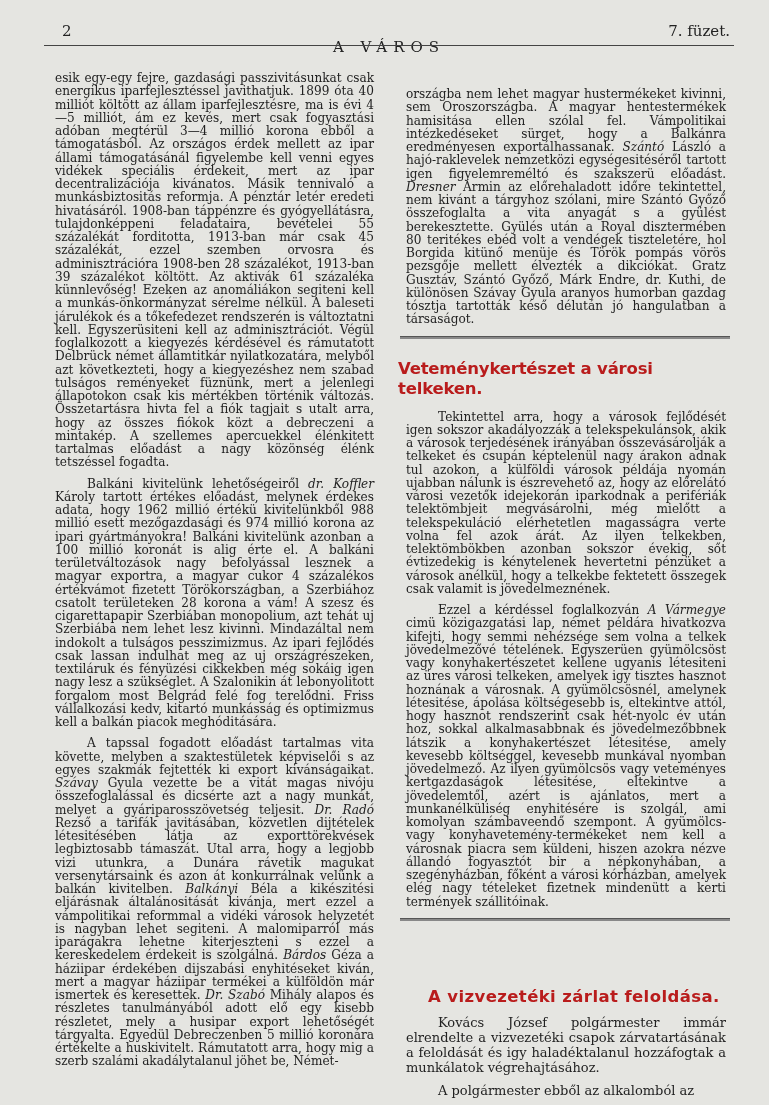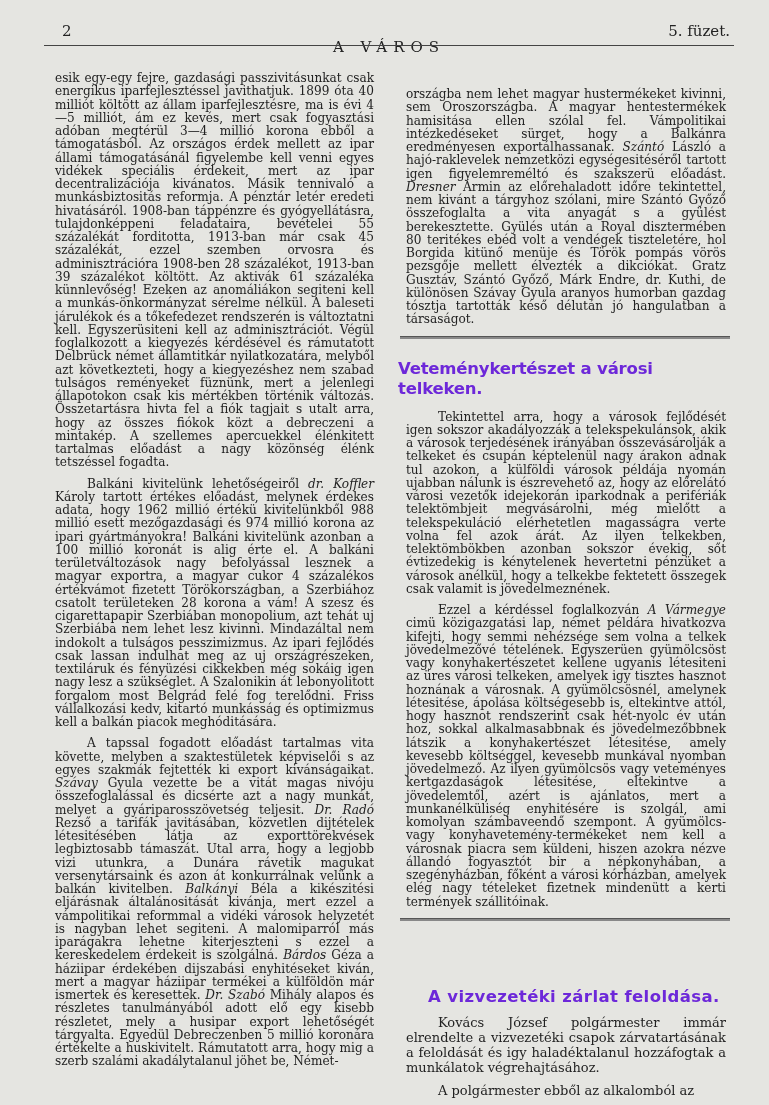--- a/index.html
+++ b/index.html
@@ -15,35 +15,35 @@
   .header .pn { position: absolute; left: 18px; top: 0; }
   .header .title { position: absolute; left: 0; width: 100%; text-align: center; top: 16px; letter-spacing: 6px; }
   .header .issue { position: absolute; right: 4px; top: 0; }
   .header-rule { position: absolute; left: 44px; top: 45px; width: 690px; height: 1px; background: #444; }
   .col { position: absolute; font-size: 12.1px; line-height: 13.25px; text-align: justify; hyphens: manual; }
   .col p { margin: 8px; text-indent: 0; }
   .col p.ind { text-indent: 32px; }
   .left { left: 47px; top: 64px; width: 335px; }
   .right { left: 398px; top: 80px; width: 336px; }
   .rule { height: 2px; background: #888; margin: 9px 4px 0 2px; border-top: 1px solid #555; }
-  .h2 { font-family: "DejaVu Sans", sans-serif; font-weight: bold; font-size: 16.5px; line-height: 20px; color: #6d28d9; text-align: left; }
+  .h2 { font-family: "DejaVu Sans", sans-serif; font-weight: bold; font-size: 16.5px; line-height: 20px; color: #b91c1c; text-align: left; }
   .h2a { margin-top: 20px; margin-bottom: 12px; letter-spacing: -0.2px; }
   .h2b { margin-top: 66px; margin-bottom: 6px; padding-left: 30px; letter-spacing: 0.4px; }
   .big { font-size: 13px; line-height: 15px; }
   i { font-style: italic; }
 </style>
 </head>
 <body>
 
 <div class="page">
 
   <div class="header">
     <span class="pn">2</span>
     <span class="title">A VÁROS</span>
-    <span class="issue">5. füzet.</span>
+    <span class="issue">7. füzet.</span>
   </div>
   <div class="header-rule"></div>
 
   <div class="col left">
     <p>esik egy-egy fejre, gazdasági passzivitásunkat csak energikus iparfejlesztéssel javithatjuk. 1899 óta 40 milliót költött az állam iparfejlesztésre, ma is évi 4—5 milliót, ám ez kevés, mert csak fogyasztási adóban megtérül 3—4 millió korona ebből a támogatásból. Az országos érdek mellett az ipar állami támogatásánál figyelembe kell venni egyes vidékek speciális érdekeit, mert az ipar decentralizációja kivánatos. Másik tennivaló a munkásbiztositás reformja. A pénztár letér eredeti hivatásáról. 1908-ban táppénzre és gyógyellátásra, tulajdonképpeni feladataira, bevételei 55 százalékát forditotta, 1913-ban már csak 45 százalékát, ezzel szemben orvosra és adminisztrációra 1908-ben 28 százalékot, 1913-ban 39 százalékot költött. Az aktivák 61 százaléka künnlevőség! Ezeken az anomáliákon segiteni kell a munkás-önkormányzat sérelme nélkül. A baleseti járulékok és a tőkefedezet rendszerén is változtatni kell. Egyszerüsiteni kell az adminisztrációt. Végül foglalkozott a kiegyezés kérdésével és rámutatott Delbrück német államtitkár nyilatkozatára, melyből azt következteti, hogy a kiegyezéshez nem szabad tulságos reményeket füznünk, mert a jelenlegi állapotokon csak kis mértékben történik változás. Összetartásra hivta fel a fiók tagjait s utalt arra, hogy az összes fiókok közt a debreczeni a mintakép. A szellemes apercuekkel élénkitett tartalmas előadást a nagy közönség élénk tetszéssel fogadta.</p>
     <p class="ind"><span>Balkáni kivitelünk lehetőségeiről </span><i>dr. Koffler</i><span> Károly tartott értékes előadást, melynek érdekes adata, hogy 1962 millió értékü kivitelünkből 988 millió esett mezőgazdasági és 974 millió korona az ipari gyártmányokra! Balkáni kivitelünk azonban a 100 millió koronát is alig érte el. A balkáni területváltozások nagy befolyással lesznek a magyar exportra, a magyar cukor 4 százalékos értékvámot fizetett Törökországban, a Szerbiához csatolt területeken 28 korona a vám! A szesz és cigarettapapir Szerbiában monopolium, azt tehát uj Szerbiába nem lehet lesz kivinni. Mindazáltal nem indokolt a tulságos pesszimizmus. Az ipari fejlődés csak lassan indulhat meg az uj országrészeken, textiláruk és fényüzési cikkekben még sokáig igen nagy lesz a szükséglet. A Szalonikin át lebonyolitott forgalom most Belgrád felé fog terelődni. Friss vállalkozási kedv, kitartó munkásság és optimizmus kell a balkán piacok meghóditására.</span></p>
     <p class="ind"><span>A tapssal fogadott előadást tartalmas vita követte, melyben a szaktestületek képviselői s az egyes szakmák fejtették ki export kivánságaikat. </span><i>Szávay</i><span> Gyula vezette be a vitát magas nivóju összefoglalással és dicsérte azt a nagy munkát, melyet a gyáriparosszövetség teljesit. </span><i>Dr. Radó</i><span> Rezső a tarifák javitásában, közvetlen dijtételek létesitésében látja az exporttörekvések legbiztosabb támaszát. Utal arra, hogy a legjobb vizi utunkra, a Dunára rávetik magukat versenytársaink és azon át konkurrálnak velünk a balkán kivitelben. </span><i>Balkányi</i><span> Béla a kikészitési eljárásnak általánositását kivánja, mert ezzel a vámpolitikai reformmal a vidéki városok helyzetét is nagyban lehet segiteni. A malomiparról más iparágakra lehetne kiterjeszteni s ezzel a kereskedelem érdekeit is szolgálná. </span><i>Bárdos</i><span> Géza a háziipar érdekében dijszabási enyhitéseket kiván, mert a magyar háziipar termékei a külföldön már ismertek és keresettek. </span><i>Dr. Szabó</i><span> Mihály alapos és részletes tanulmányából adott elő egy kisebb részletet, mely a husipar export lehetőségét tárgyalta. Egyedül Debreczenben 5 millió koronára értékelte a huskivitelt. Rámutatott arra, hogy mig a szerb szalámi akadálytalanul jöhet be, Német-</span></p>
   </div>
 
   <div class="col right">

